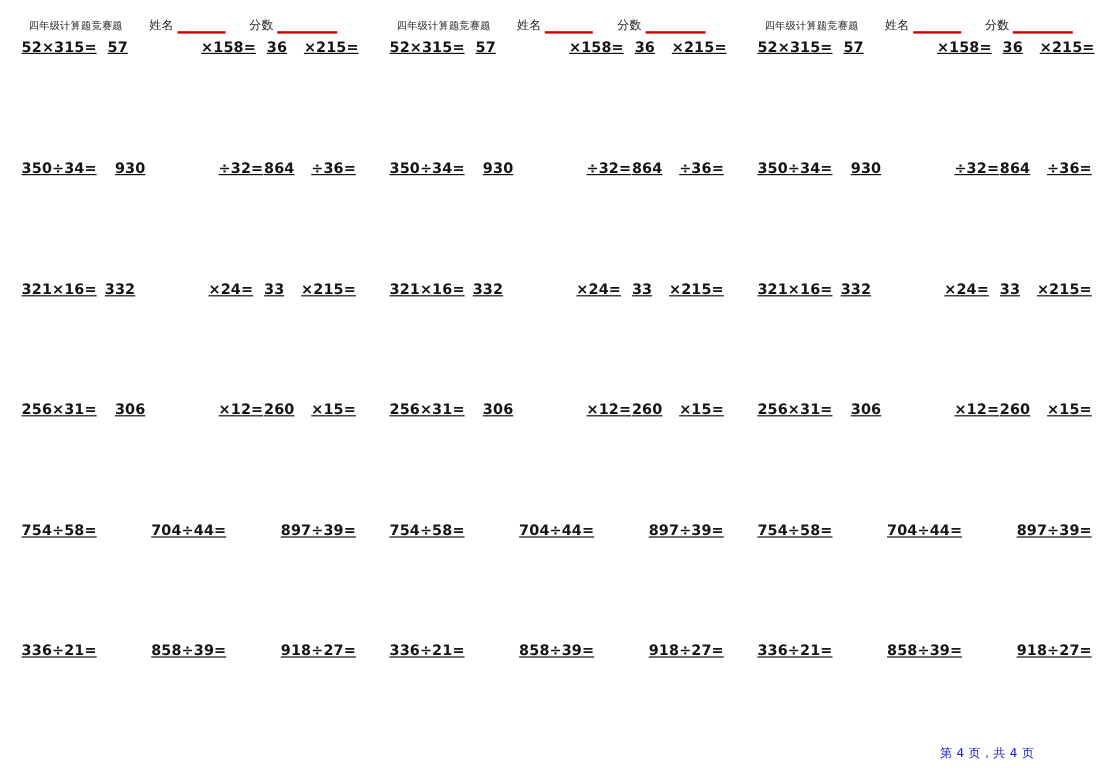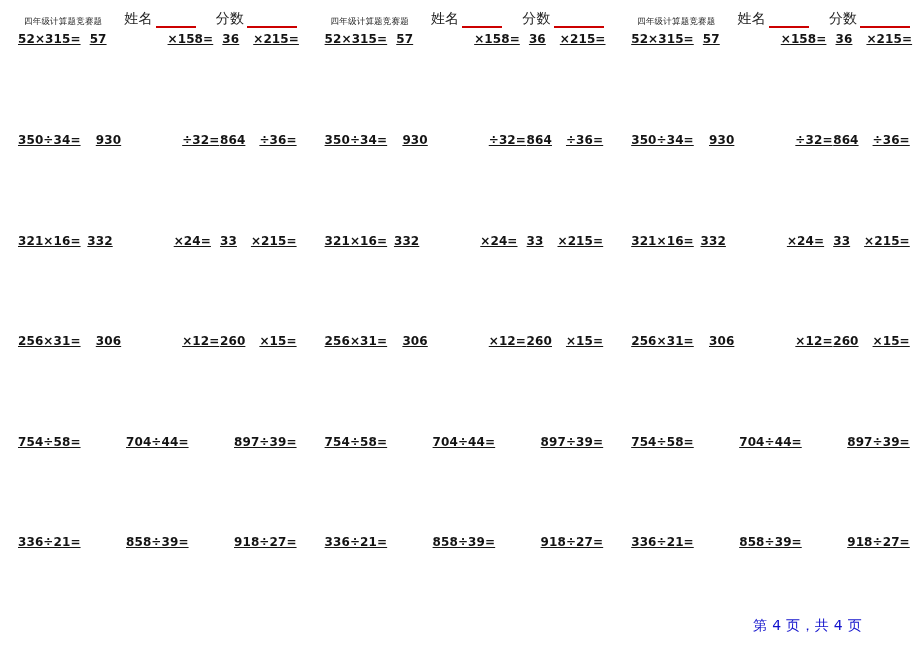--- a/index.html
+++ b/index.html
@@ -51,21 +51,21 @@
     margin-left: 16px;
     font-size: 8.5px;
   }
   .field {
     display: flex;
     align-items: flex-end;
   }
   .field-name { margin-left: 22px; }
   .field-score { margin-left: 20px; font-family: Liberation Mono, monospace; }
   .field-label {
-    font-size: 14px;
+    font-size: 10px;
     margin-right: 3px;
   }
   .blank-line {
     display: inline-block;
     border-bottom: 2px solid #cc0000;
     height: 9px;
   }
   .blank-name  { width: 40px; }
   .blank-score { width: 50px; }
 
@@ -106,21 +106,21 @@
     margin-left: 14px;
   }
 
   .expr { display: inline-block; }
 
   
   .footer {
     position: absolute;
     right: 58px;
     bottom: 16px;
-    font-size: 14px;
+    font-size: 10px;
     color: #1111cc;
     letter-spacing: 0.3px;
     white-space: nowrap;
     margin-top: 17px;
   }
 </style>
 </head>
 <body>
 
 <div class="page">

